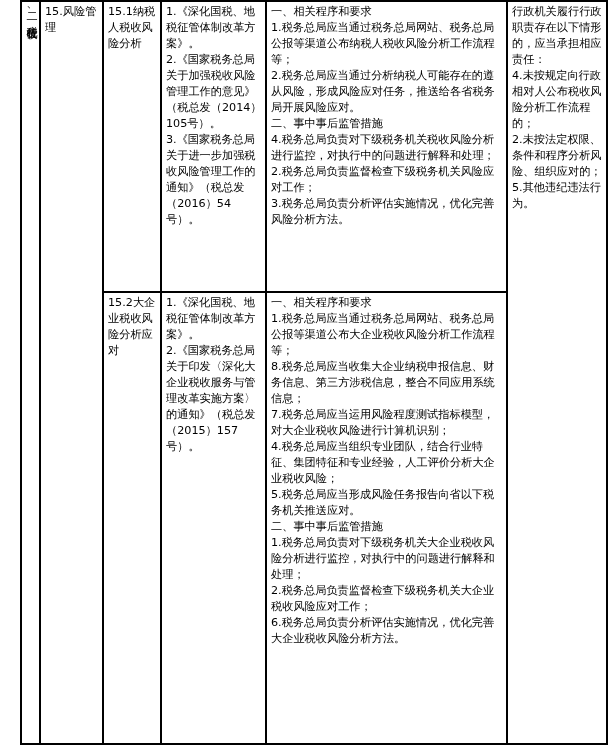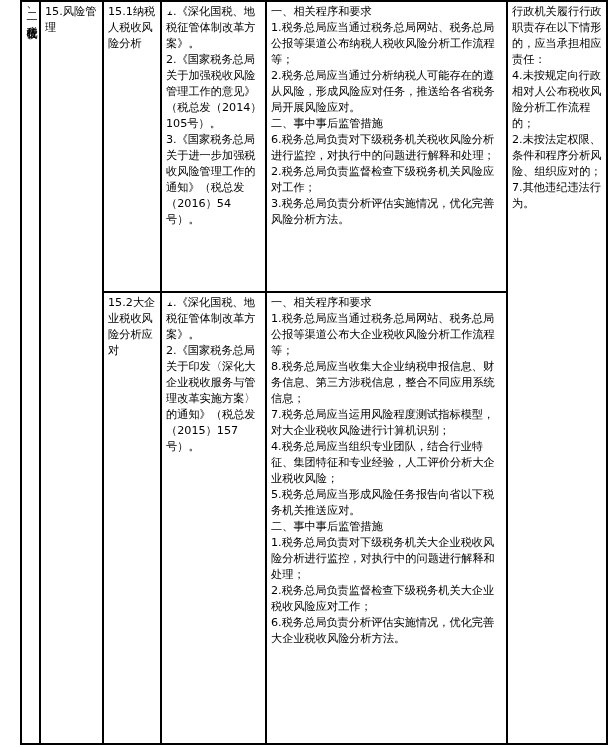--- a/index.html
+++ b/index.html
@@ -79,21 +79,20 @@
     word-break: break-all;
     margin-top: 31px;
   }
   td.ref-cell {
     vertical-align: middle;
     font-size: 11.2px;
     line-height: 1.52;
     padding-left: 4px;
     padding-right: 3px;
     word-break: break-all;
-    border-radius: 28px;
   }
   td.content-cell {
     vertical-align: top;
     font-size: 11.3px;
     line-height: 1.465;
     padding-top: 3px;
     padding-left: 4px;
     padding-right: 2px;
     word-break: break-all;
   }
@@ -135,30 +134,30 @@
         <td class="ref-cell">
           <span class="line">1.《深化国税、地税征管体制改革方案》。</span>
           <span class="line">2.《国家税务总局关于加强税收风险管理工作的意见》（税总发（2014）105号）。</span>
           <span class="line">3.《国家税务总局关于进一步加强税收风险管理工作的通知》（税总发（2016）54号）。</span>
         </td>
         <td class="content-cell">
           <span class="line">一、相关程序和要求</span>
           <span class="line">1.税务总局应当通过税务总局网站、税务总局公报等渠道公布纳税人税收风险分析工作流程等；</span>
           <span class="line">2.税务总局应当通过分析纳税人可能存在的遵从风险，形成风险应对任务，推送给各省税务局开展风险应对。</span>
           <span class="line">二、事中事后监管措施</span>
-          <span class="line">6.税务总局负责对下级税务机关税收风险分析进行监控，对执行中的问题进行解释和处理；</span>
+          <span class="line">4.税务总局负责对下级税务机关税收风险分析进行监控，对执行中的问题进行解释和处理；</span>
           <span class="line">2.税务总局负责监督检查下级税务机关风险应对工作；</span>
           <span class="line">3.税务总局负责分析评估实施情况，优化完善风险分析方法。</span>
         </td>
         <td class="resp-cell" rowspan="2">
           <span class="line">行政机关履行行政职责存在以下情形</span>
           <span class="line">的，应当承担相应责任：</span>
           <span class="line">4.未按规定向行政相对人公布税收风险分析工作流程的；</span>
           <span class="line">2.未按法定权限、条件和程序分析风险、组织应对的；</span>
-          <span class="line">7.其他违纪违法行为。</span>
+          <span class="line">5.其他违纪违法行为。</span>
         </td>
       </tr>
       <tr>
         <td class="item-cell">
           <span>15.2大企业税收风险分析应对</span>
         </td>
         <td class="ref-cell">
           <span class="line">1.《深化国税、地税征管体制改革方案》。</span>
           <span class="line">2.《国家税务总局关于印发〈深化大企业税收服务与管理改革实施方案〉的通知》（税总发（2015）157号）。</span>
         </td>

